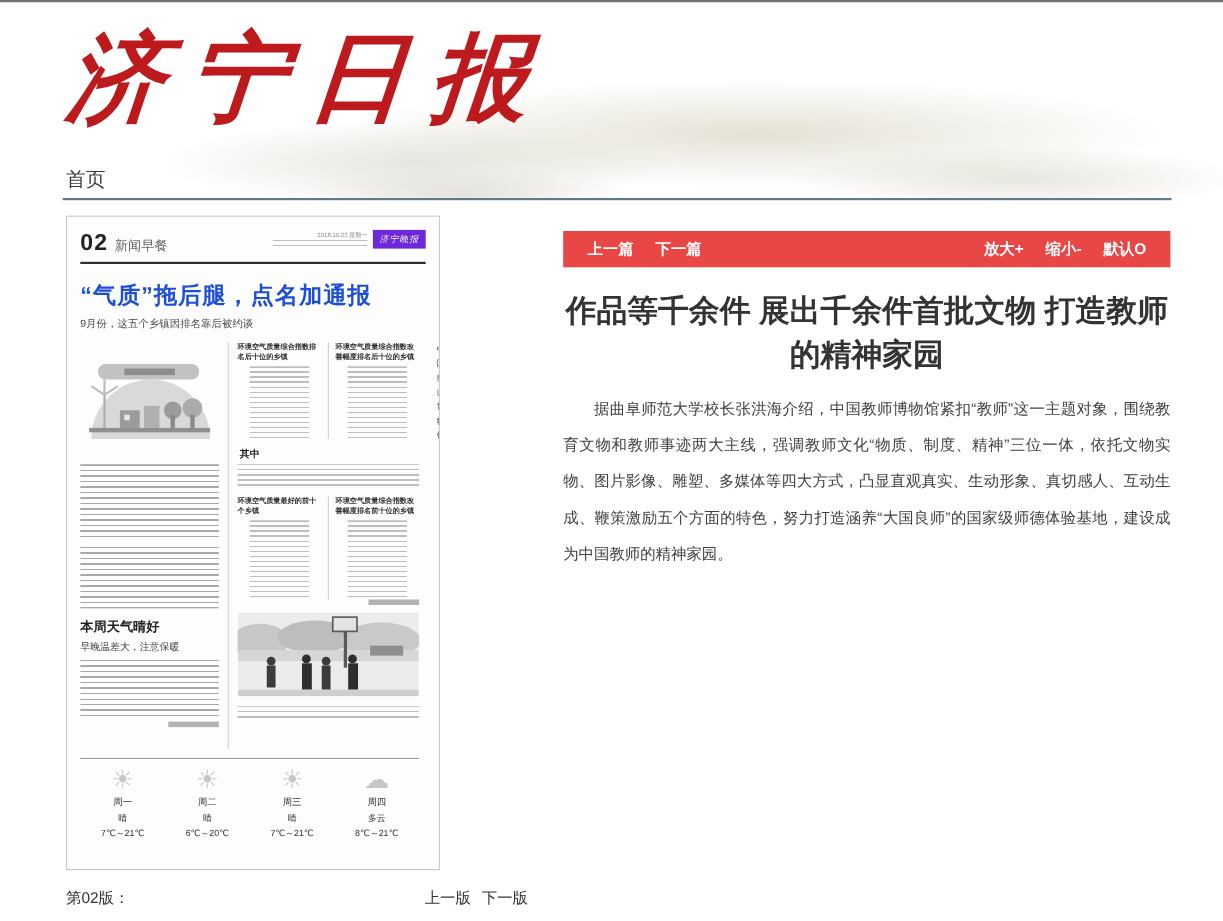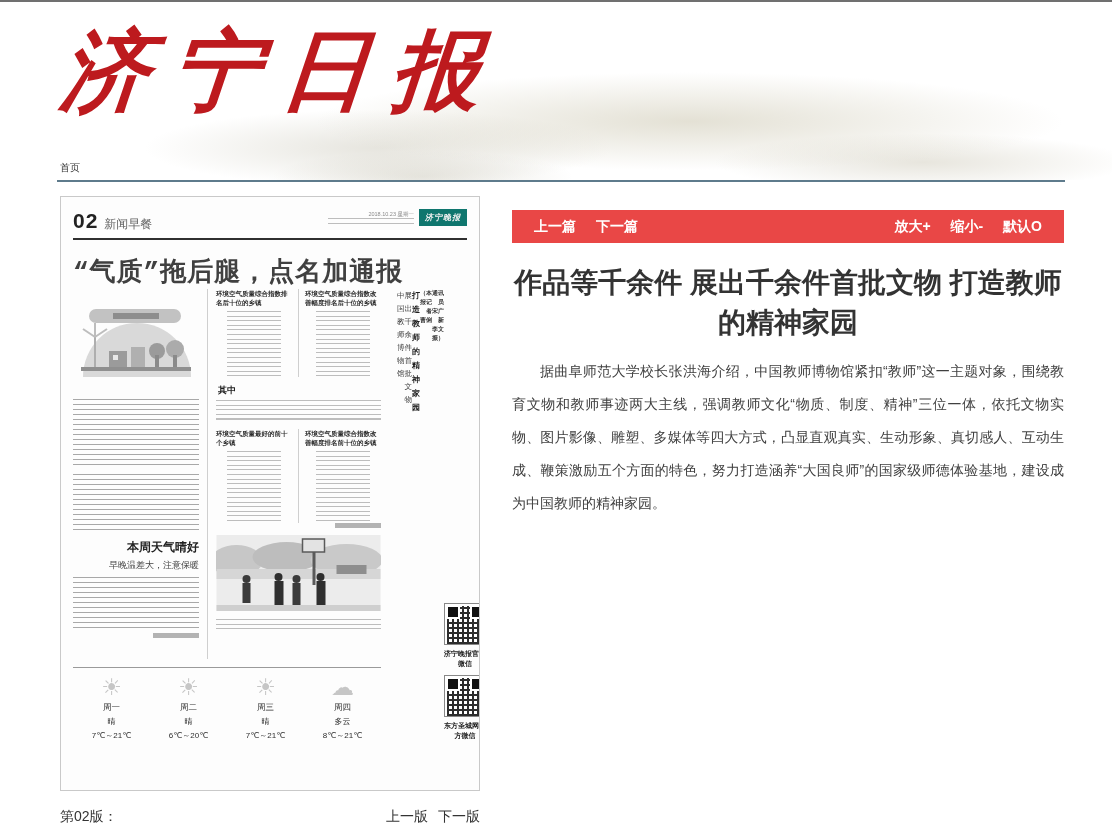--- a/index.html
+++ b/index.html
@@ -11,46 +11,46 @@
   .mountains { position:absolute; inset:0;
     background:
       radial-gradient(48% 70px at 62% 67%, rgba(205,200,178,.55), rgba(205,200,178,0) 70%),
       radial-gradient(30% 55px at 34% 82%, rgba(200,197,182,.45), rgba(200,197,182,0) 70%),
       radial-gradient(26% 40px at 83% 90%, rgba(208,204,188,.5), rgba(208,204,188,0) 72%),
       radial-gradient(18% 34px at 38% 98%, rgba(205,202,188,.45), rgba(205,202,188,0) 75%);
   }
   .brand { position:absolute; left:62px; top:16px; font-family:"DejaVu Serif","Liberation Serif",serif;
     font-style:italic; font-weight:bold; font-size:88px; line-height:1.2; color:#bd1a1e;
     letter-spacing:22px; transform:skewX(-5deg); white-space:nowrap; }
-  .home-link { position:absolute; left:60px; bottom:5px; font-size:10px; color:#3a3a3a; cursor:pointer; text-decoration:none;margin-top:48px; }
+  .home-link { position:absolute; left:60px; bottom:5px; font-size:18px; color:#3a3a3a; cursor:pointer; text-decoration:none;margin-top:48px; }
   .header-rule { height:2px; width:1008px; margin-left:57px; background:#5e7b8c; }
 
   
   .content { display:flex; gap:32px; padding:14px 0 0 60px; }
   .left-col { width:420px; flex:0 0 420px; }
   .right-col { width:552px; flex:0 0 552px; padding-top:0; }
 
   
-  .mini-page { width:420px; height:595px; border:1px solid #c9c9c9; background:#fdfdfd; padding:12px 12px 10px 12px; cursor:pointer; overflow:hidden; }
+  .mini-page { width:340px; height:595px; border:1px solid #c9c9c9; background:#fdfdfd; padding:12px 12px 10px 12px; cursor:pointer; overflow:hidden; }
   .mp-header { display:flex; justify-content:space-between; align-items:flex-start; }
   .mp-num { font-size:21px; font-weight:bold; color:#222; letter-spacing:1px; }
   .mp-section { font-size:12px; color:#666; margin-left:6px; }
   .mp-right { display:flex; align-items:flex-start; gap:5px; }
   .mp-dateblock { text-align:right; padding-top:2px; }
   .mp-date { font-size:5.5px; color:#8a8a8a; line-height:7px; }
-  .mp-chip { width:48px; height:17px; background:#0f766e; color:#f3f3f3; font-size:8px; font-weight:bold;
+  .mp-chip { width:48px; height:17px; background:#6d28d9; color:#f3f3f3; font-size:8px; font-weight:normal;
     font-style:italic; display:flex; align-items:center; justify-content:center; letter-spacing:1px; }
   .mp-rule { height:2px; background:#2f2f2f; margin:5px 0 14px 0; }
-  .mp-headline { font-size:26px; font-weight:bold; color:#404040; letter-spacing:1px;font-family:Liberation Mono, monospace; }
+  .mp-headline { font-size:21px; font-weight:bold; color:#1d4ed8; letter-spacing:1px; }
   .mp-subhead { font-size:9.5px; color:#4a4a4a; margin:6px 0 10px 0; }
 
   .mp-body { display:flex; gap:8px; height:452px; }
   .mp-main { width:308px; flex:0 0 308px; display:flex; flex-direction:column; }
   .mp-cols { display:flex; gap:8px; flex:1; }
-  .mp-col1 { width:126px; flex:0 0 126px;text-align:right; }
+  .mp-col1 { width:126px; flex:0 0 126px; }
   .mp-col2 { flex:1; }
   .mp-col3 { width:82px; flex:0 0 82px; display:flex; flex-direction:row; }
   .vline { width:1px; background:#cfcfcf; }
 
   .bars { background-image:repeating-linear-gradient(to bottom,#a8a8a8 0 1.3px, transparent 1.3px 5px); }
   .bars.light { background-image:repeating-linear-gradient(to bottom,#bdbdbd 0 1.1px, transparent 1.1px 4.6px); }
   .bars.center { width:72%; margin:0 auto; }
   .bar-right { height:5px; width:46px; margin-left:auto; background:#b3b3b3; }
 
   .mp-illo { width:100%; height:98px; }
@@ -121,20 +121,21 @@
           <div class="mp-dateblock">
             <div class="mp-date">2018.10.23 星期一</div>
             <div class="bars light" style="height:7px;width:86px;"></div>
           </div>
           <div class="mp-chip">济宁晚报</div>
         </div>
       </div>
       <div class="mp-rule"></div>
 
       <div class="mp-headline">“气质”拖后腿，点名加通报</div>
+      <div class="mp-subhead">9月份，这五个乡镇因排名靠后被约谈</div>
 
       <div class="mp-body">
         <div class="mp-main">
           <div class="mp-cols">
 
             <div class="mp-col1">
               <svg class="mp-illo" viewBox="0 0 126 98">
                 <path d="M10 88 A54 54 0 0 1 118 88 Z" fill="#d9d9d9"></path>
                 <rect x="16" y="20" width="92" height="14" rx="7" fill="#c2c2c2"></rect>
                 <rect x="40" y="24" width="46" height="6" fill="#8d8d8d"></rect>

